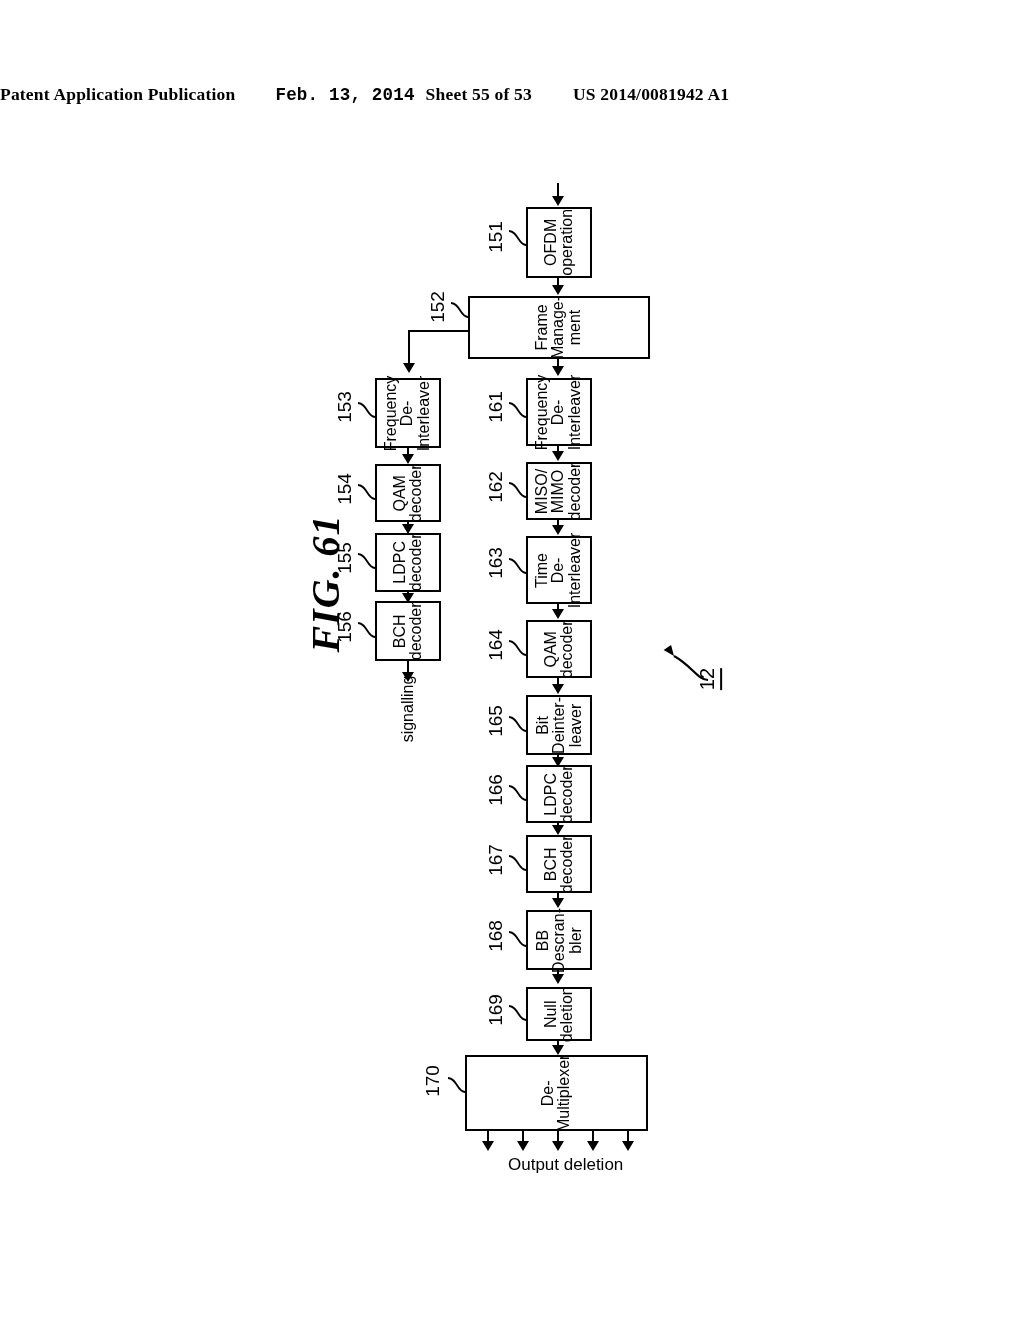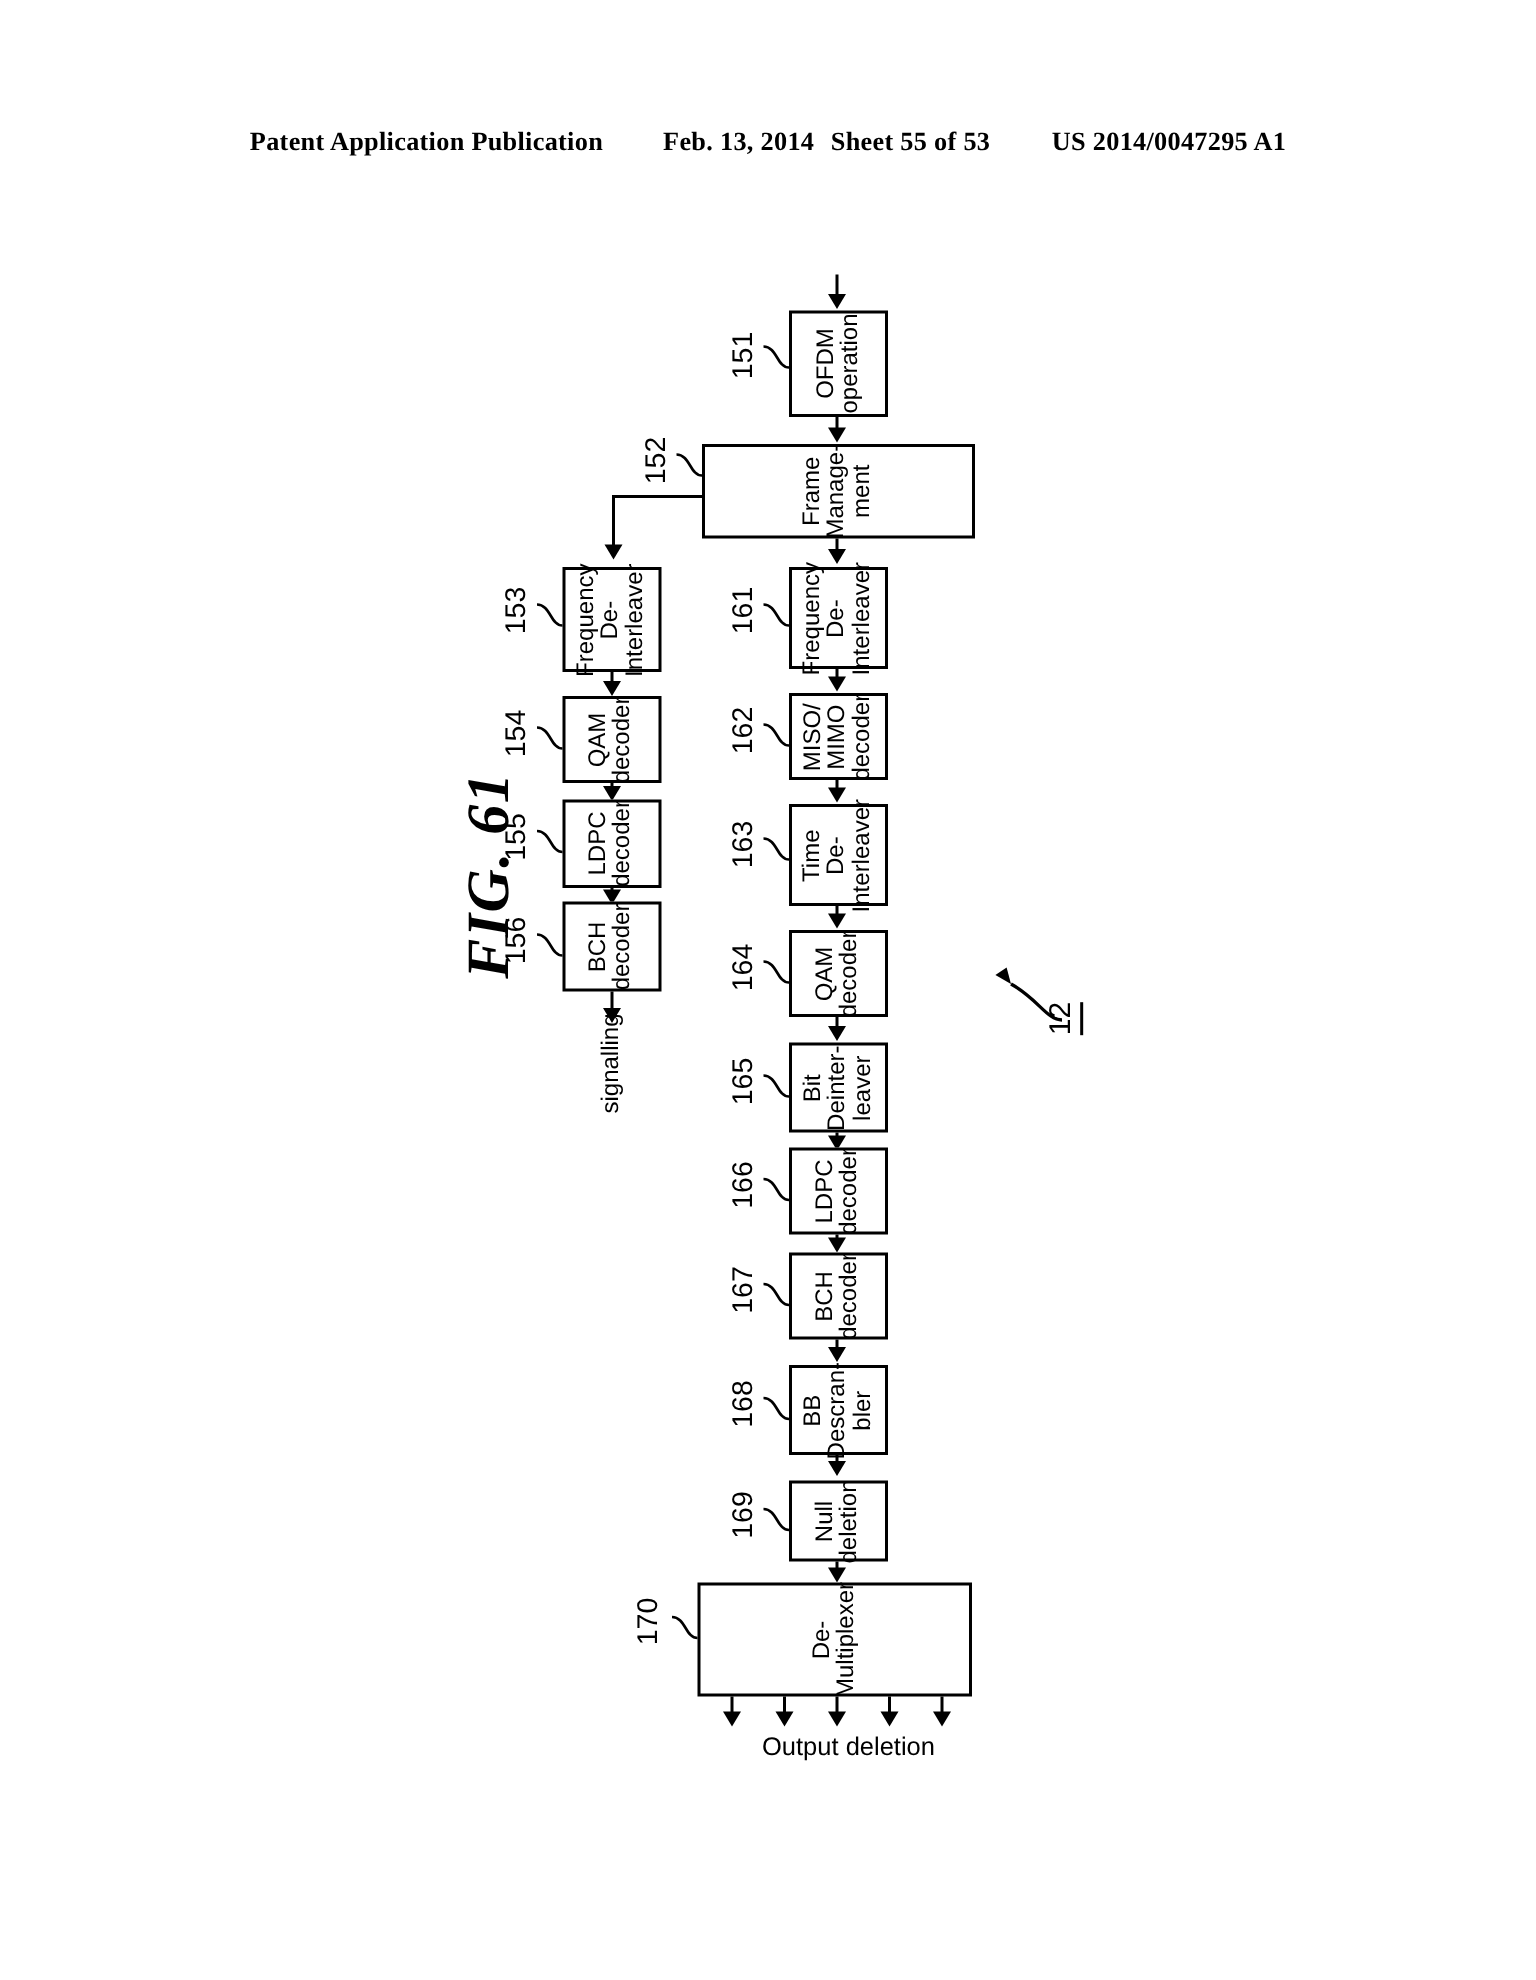--- a/index.html
+++ b/index.html
@@ -7,27 +7,27 @@
     width:1024px; height:1320px;
     background:#ffffff;
     font-family:"Liberation Sans", sans-serif;
     color:#000;
     position:relative;
     overflow:hidden;
   }
   
   #hdr {
     position:absolute; left:0; top:84px; width:1024px;
-    display:flex; justify-content:center; align-items:baseline;
+    display:flex; align-items:baseline;
     font-family:"Liberation Serif", serif;
     font-weight:bold; font-size:17.5px; letter-spacing:.2px;
     white-space:nowrap;
   }
   #hdr .h-pub { }
-  #hdr .h-date { margin-left:40px; }
+  #hdr .h-date { margin-left:40px;font-family:Liberation Mono, monospace; }
   #hdr .h-sheet { margin-left:11px; }
   #hdr .h-num { margin-left:41px; }
 
   
   #fig { position:absolute; left:0; top:0; width:1024px; height:1320px; }
 
   
   #figtitle {
     position:absolute; left:215px; top:560px;
     width:220px; text-align:center;
@@ -107,21 +107,21 @@
     padding-bottom:1px;
   }
 </style>
 </head>
 <body>
 
 <div id="hdr">
   <span class="h-pub">Patent Application Publication</span>
   <span class="h-date">Feb. 13, 2014</span>
   <span class="h-sheet">Sheet 55 of 53</span>
-  <span class="h-num">US 2014/0047295 A1</span>
+  <span class="h-num">US 2014/0081942 A1</span>
 </div>
 
 <div id="fig">
 
   <div id="figtitle">FIG. 61</div>
 
   <div class="ln lnv" style="left:557px; top:183px; height:16px;"></div>
   <div class="arw-d" style="left:552px; top:196px;"></div>
 
   <div class="blk" style="left:526px; top:207px; width:66px; height:71px;">

